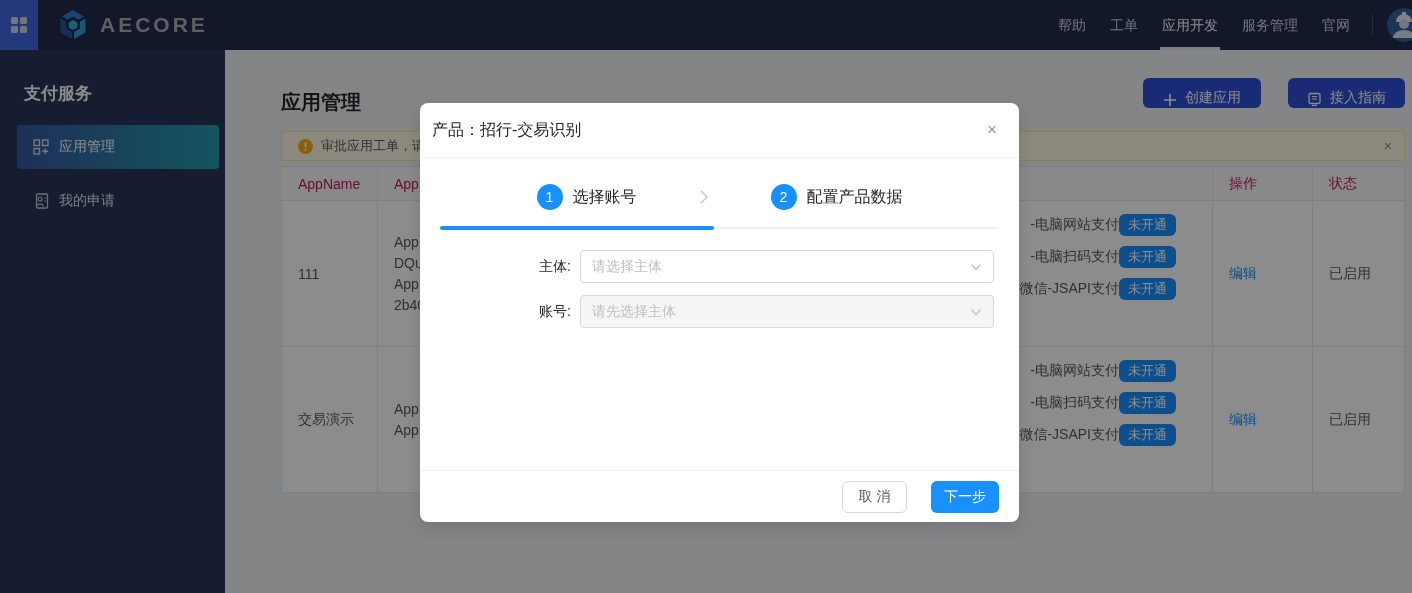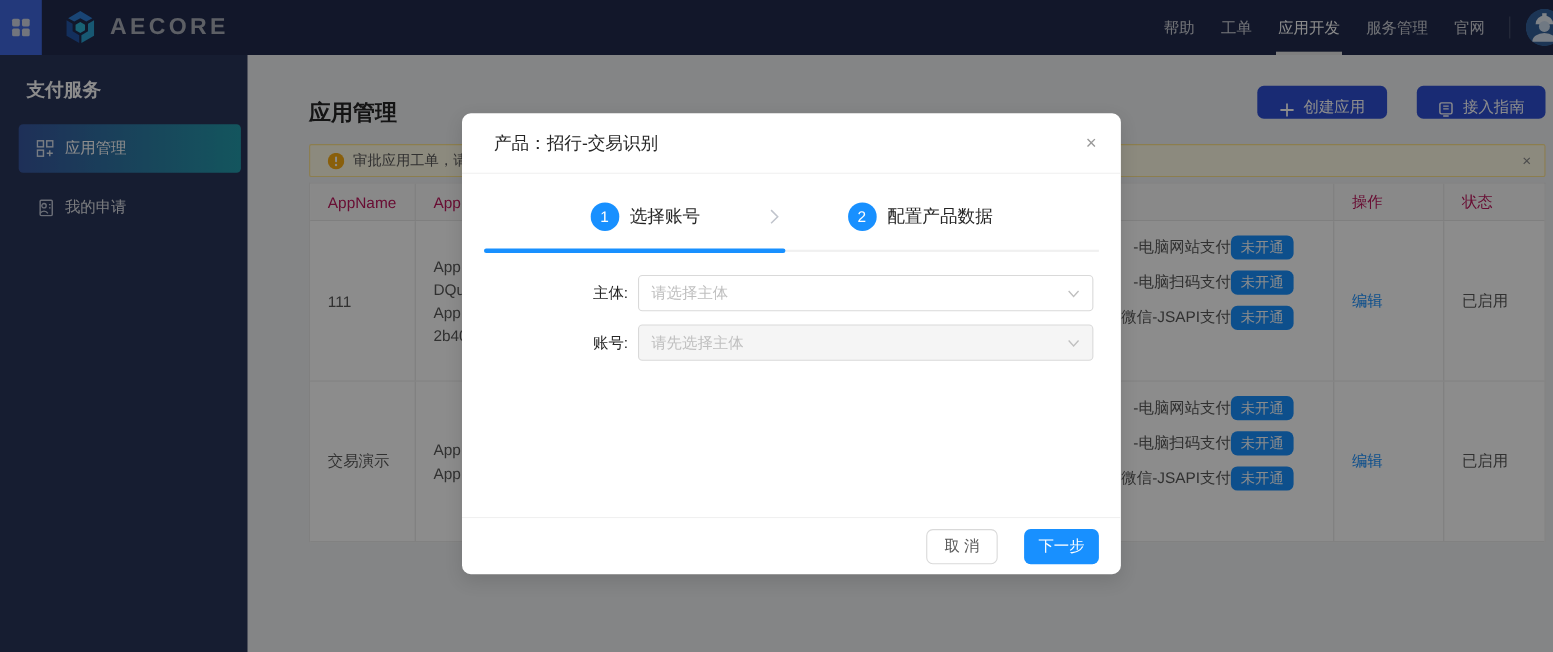--- a/index.html
+++ b/index.html
@@ -20,21 +20,21 @@
             color:rgba(255,255,255,0.78);cursor:pointer;}
   .nav-item.active{color:#ffffff;}
   .nav-item.active::after{content:"";position:absolute;left:10px;right:10px;bottom:0;height:3px;
             background:#e8e8e8;}
   .nav-sep{width:1px;height:20px;background:rgba(255,255,255,0.18);margin:0 14px 0 10px;}
   .avatar{width:34px;height:34px;border-radius:50%;overflow:hidden;margin-right:-9px;
           cursor:pointer;flex:0 0 auto;}
 
   
   .sidebar{position:absolute;left:0;top:50px;width:225px;height:543px;background:#28355a;z-index:1;}
-  .sidebar-title{margin:20px 0 0 24px;color:#ffffff;font-size:17px;font-weight:bold;height:22px;}
+  .sidebar-title{margin:32px 0 0 24px;color:#ffffff;font-size:17px;font-weight:bold;height:22px;}
   .menu-item{display:flex;align-items:center;gap:10px;height:44px;margin:21px 6px 0 17px;
              padding-left:16px;border-radius:4px;color:rgba(255,255,255,0.85);font-size:14px;cursor:pointer;}
   .menu-item.active{background:linear-gradient(90deg,#3857a0,#249cab);color:#fff;}
   .menu-item + .menu-item{margin-top:12px;height:40px;}
 
   
   .content{position:absolute;left:225px;top:50px;width:1187px;height:543px;background:#f0f2f5;}
   .page-title{position:absolute;left:56px;top:26px;font-size:20px;font-weight:bold;color:#262626;}
   .hdr-btn{position:absolute;top:28px;height:30px;border:none;border-radius:6px;background:#2e4fd4;
            color:#fff;font-size:14px;display:flex;align-items:flex-end;justify-content:center;gap:8px;
@@ -66,21 +66,21 @@
   .product-label{color:#595959;}
   .badge{background:#1890ff;color:#fff;font-size:13px;line-height:22px;height:22px;
          padding:0 9px;border-radius:6px;cursor:pointer;}
   .link{color:#1890ff;cursor:pointer;}
 
   
   .mask{position:absolute;inset:0;background:rgba(0,0,0,0.45);z-index:10;}
   .modal{position:absolute;left:420px;top:103px;width:599px;height:419px;background:#fff;
          border-radius:8px;z-index:20;box-shadow:0 6px 16px rgba(0,0,0,0.12);}
   .modal-header{height:55px;border-bottom:1px solid #f0f0f0;display:flex;align-items:center;
-                padding:0 29px;}
+                padding:0 12px;}
   .modal-title{font-size:16px;color:#262626;font-weight:500;}
   .modal-close{position:absolute;right:22px;top:18px;font-size:17px;color:#999;cursor:pointer;line-height:1;}
 
   .steps{margin-top:26px;display:flex;align-items:center;justify-content:center;gap:34px;}
   .step{display:flex;align-items:center;gap:10px;}
   .step-circle{width:26px;height:26px;border-radius:50%;background:#1890ff;color:#fff;font-size:14px;
                display:flex;align-items:center;justify-content:center;}
   .step-label{font-size:16px;color:#262626;}
   .step-chevron{display:flex;align-items:center;margin:0 26px;}
 

